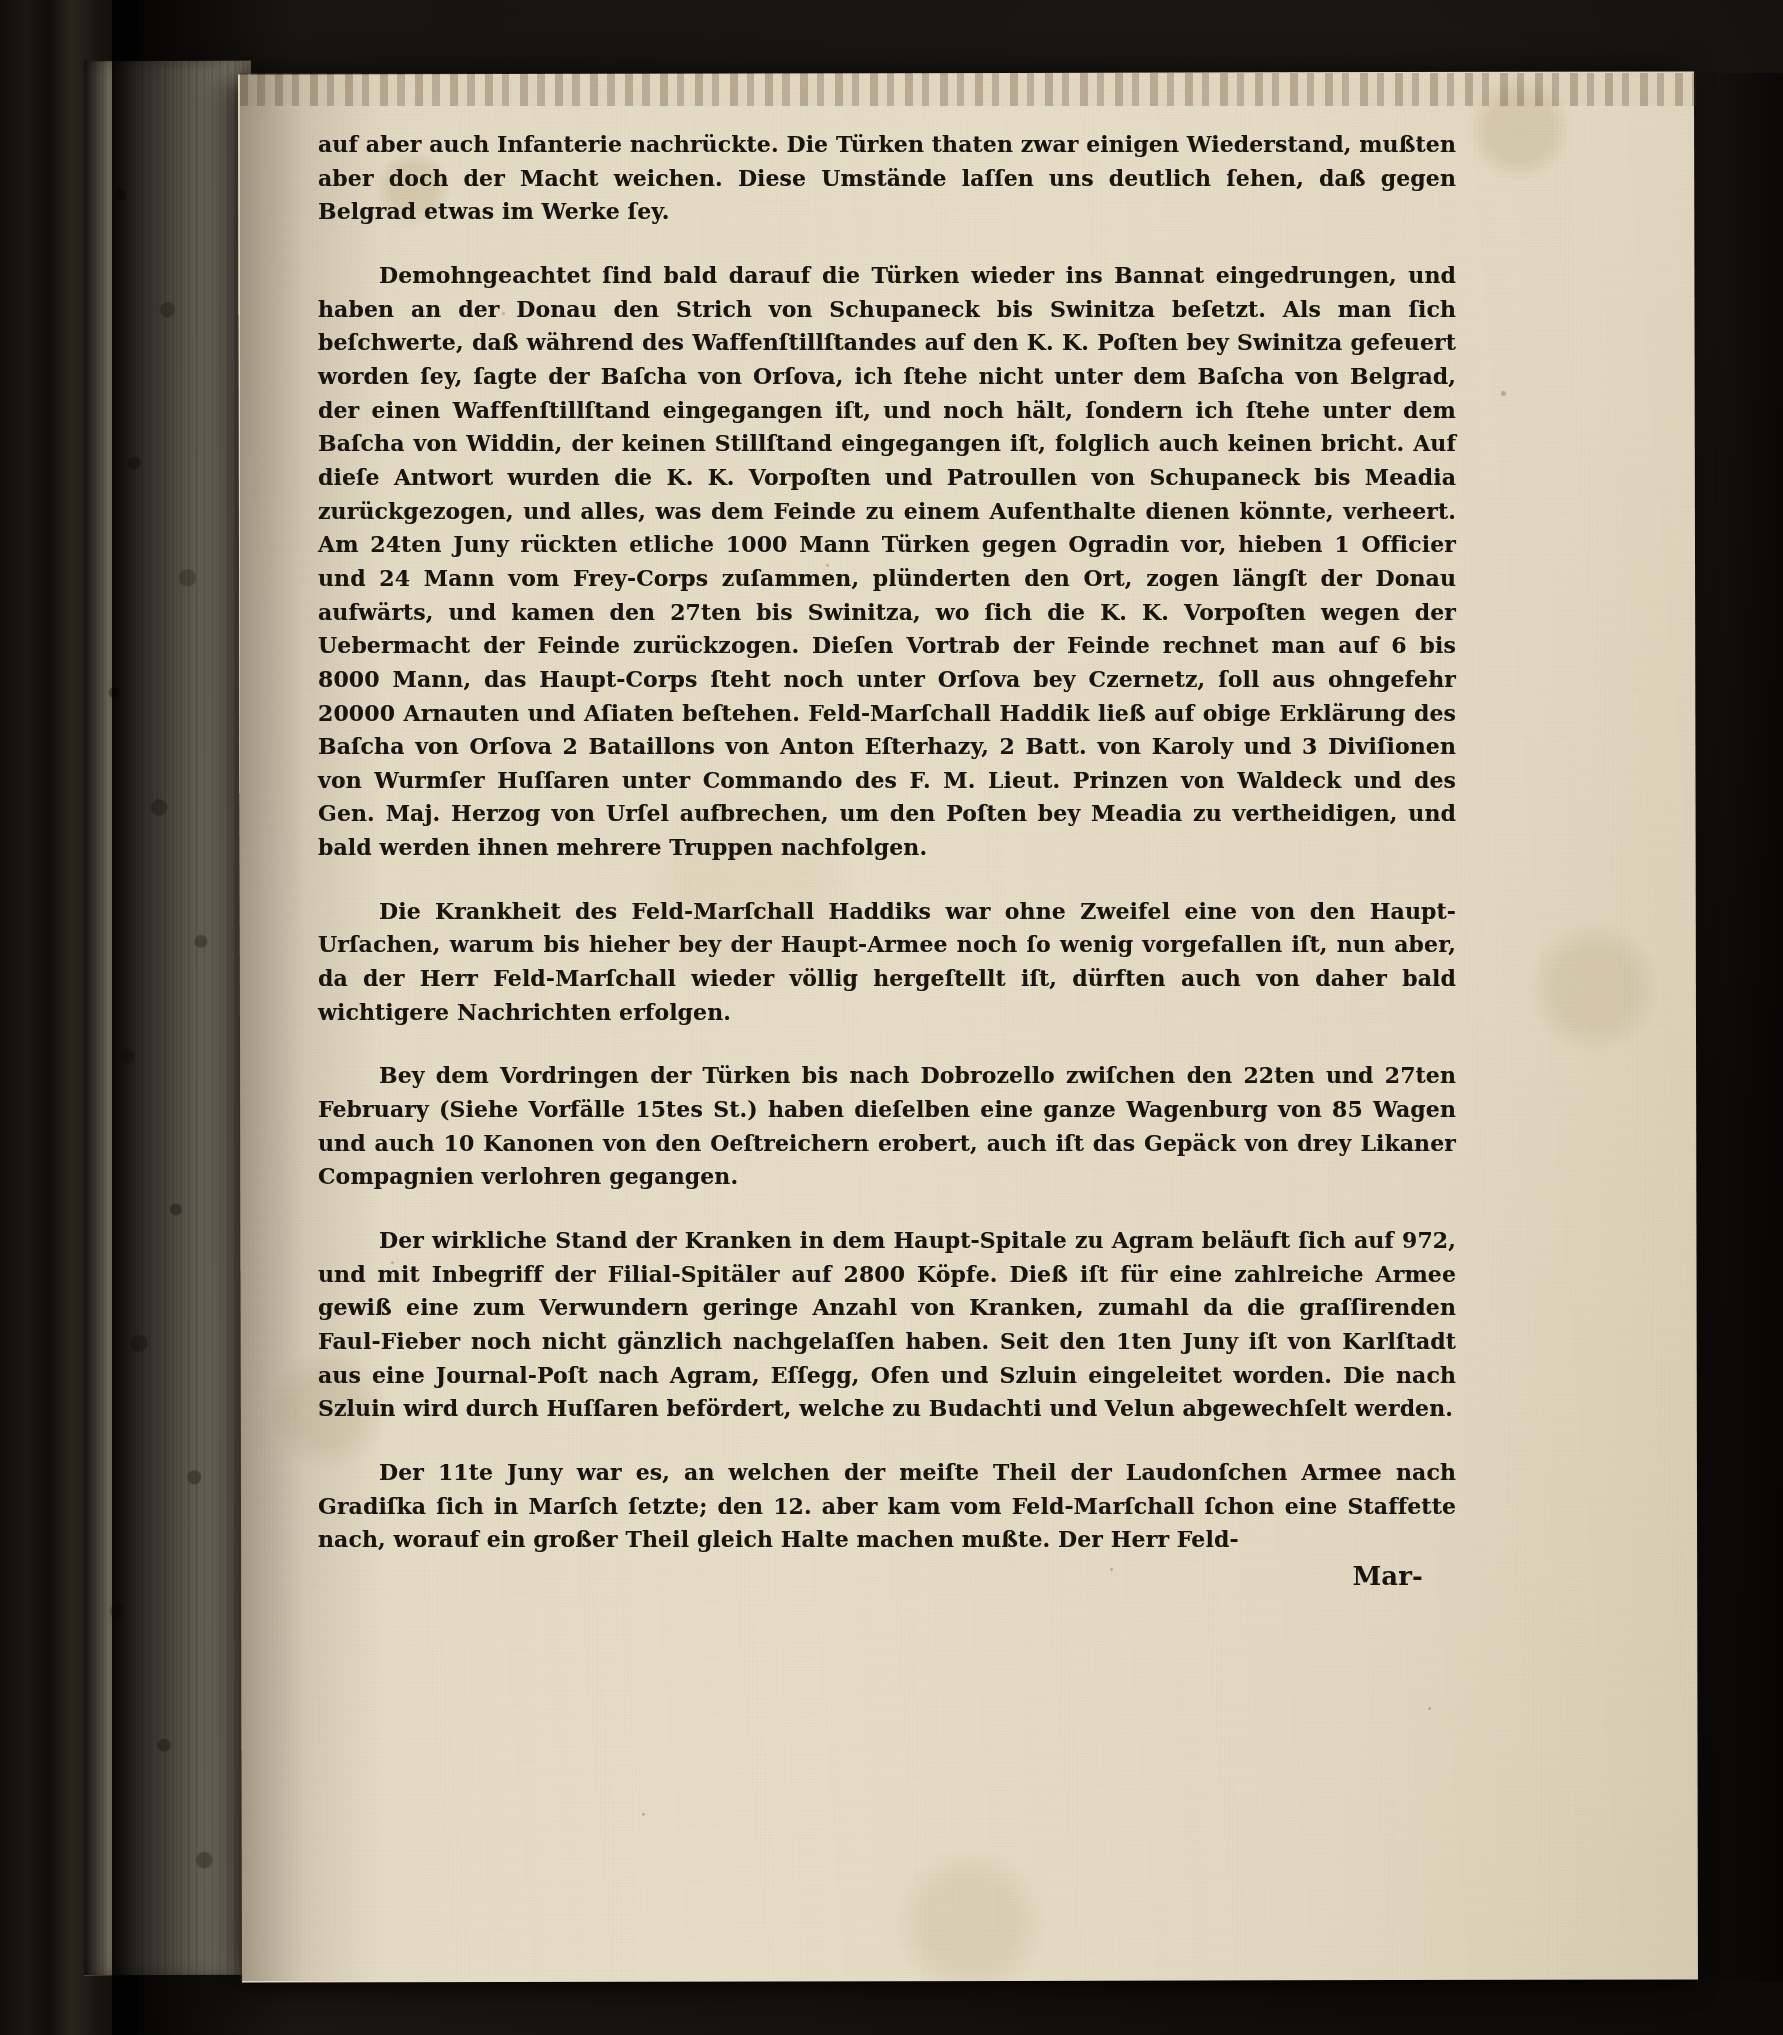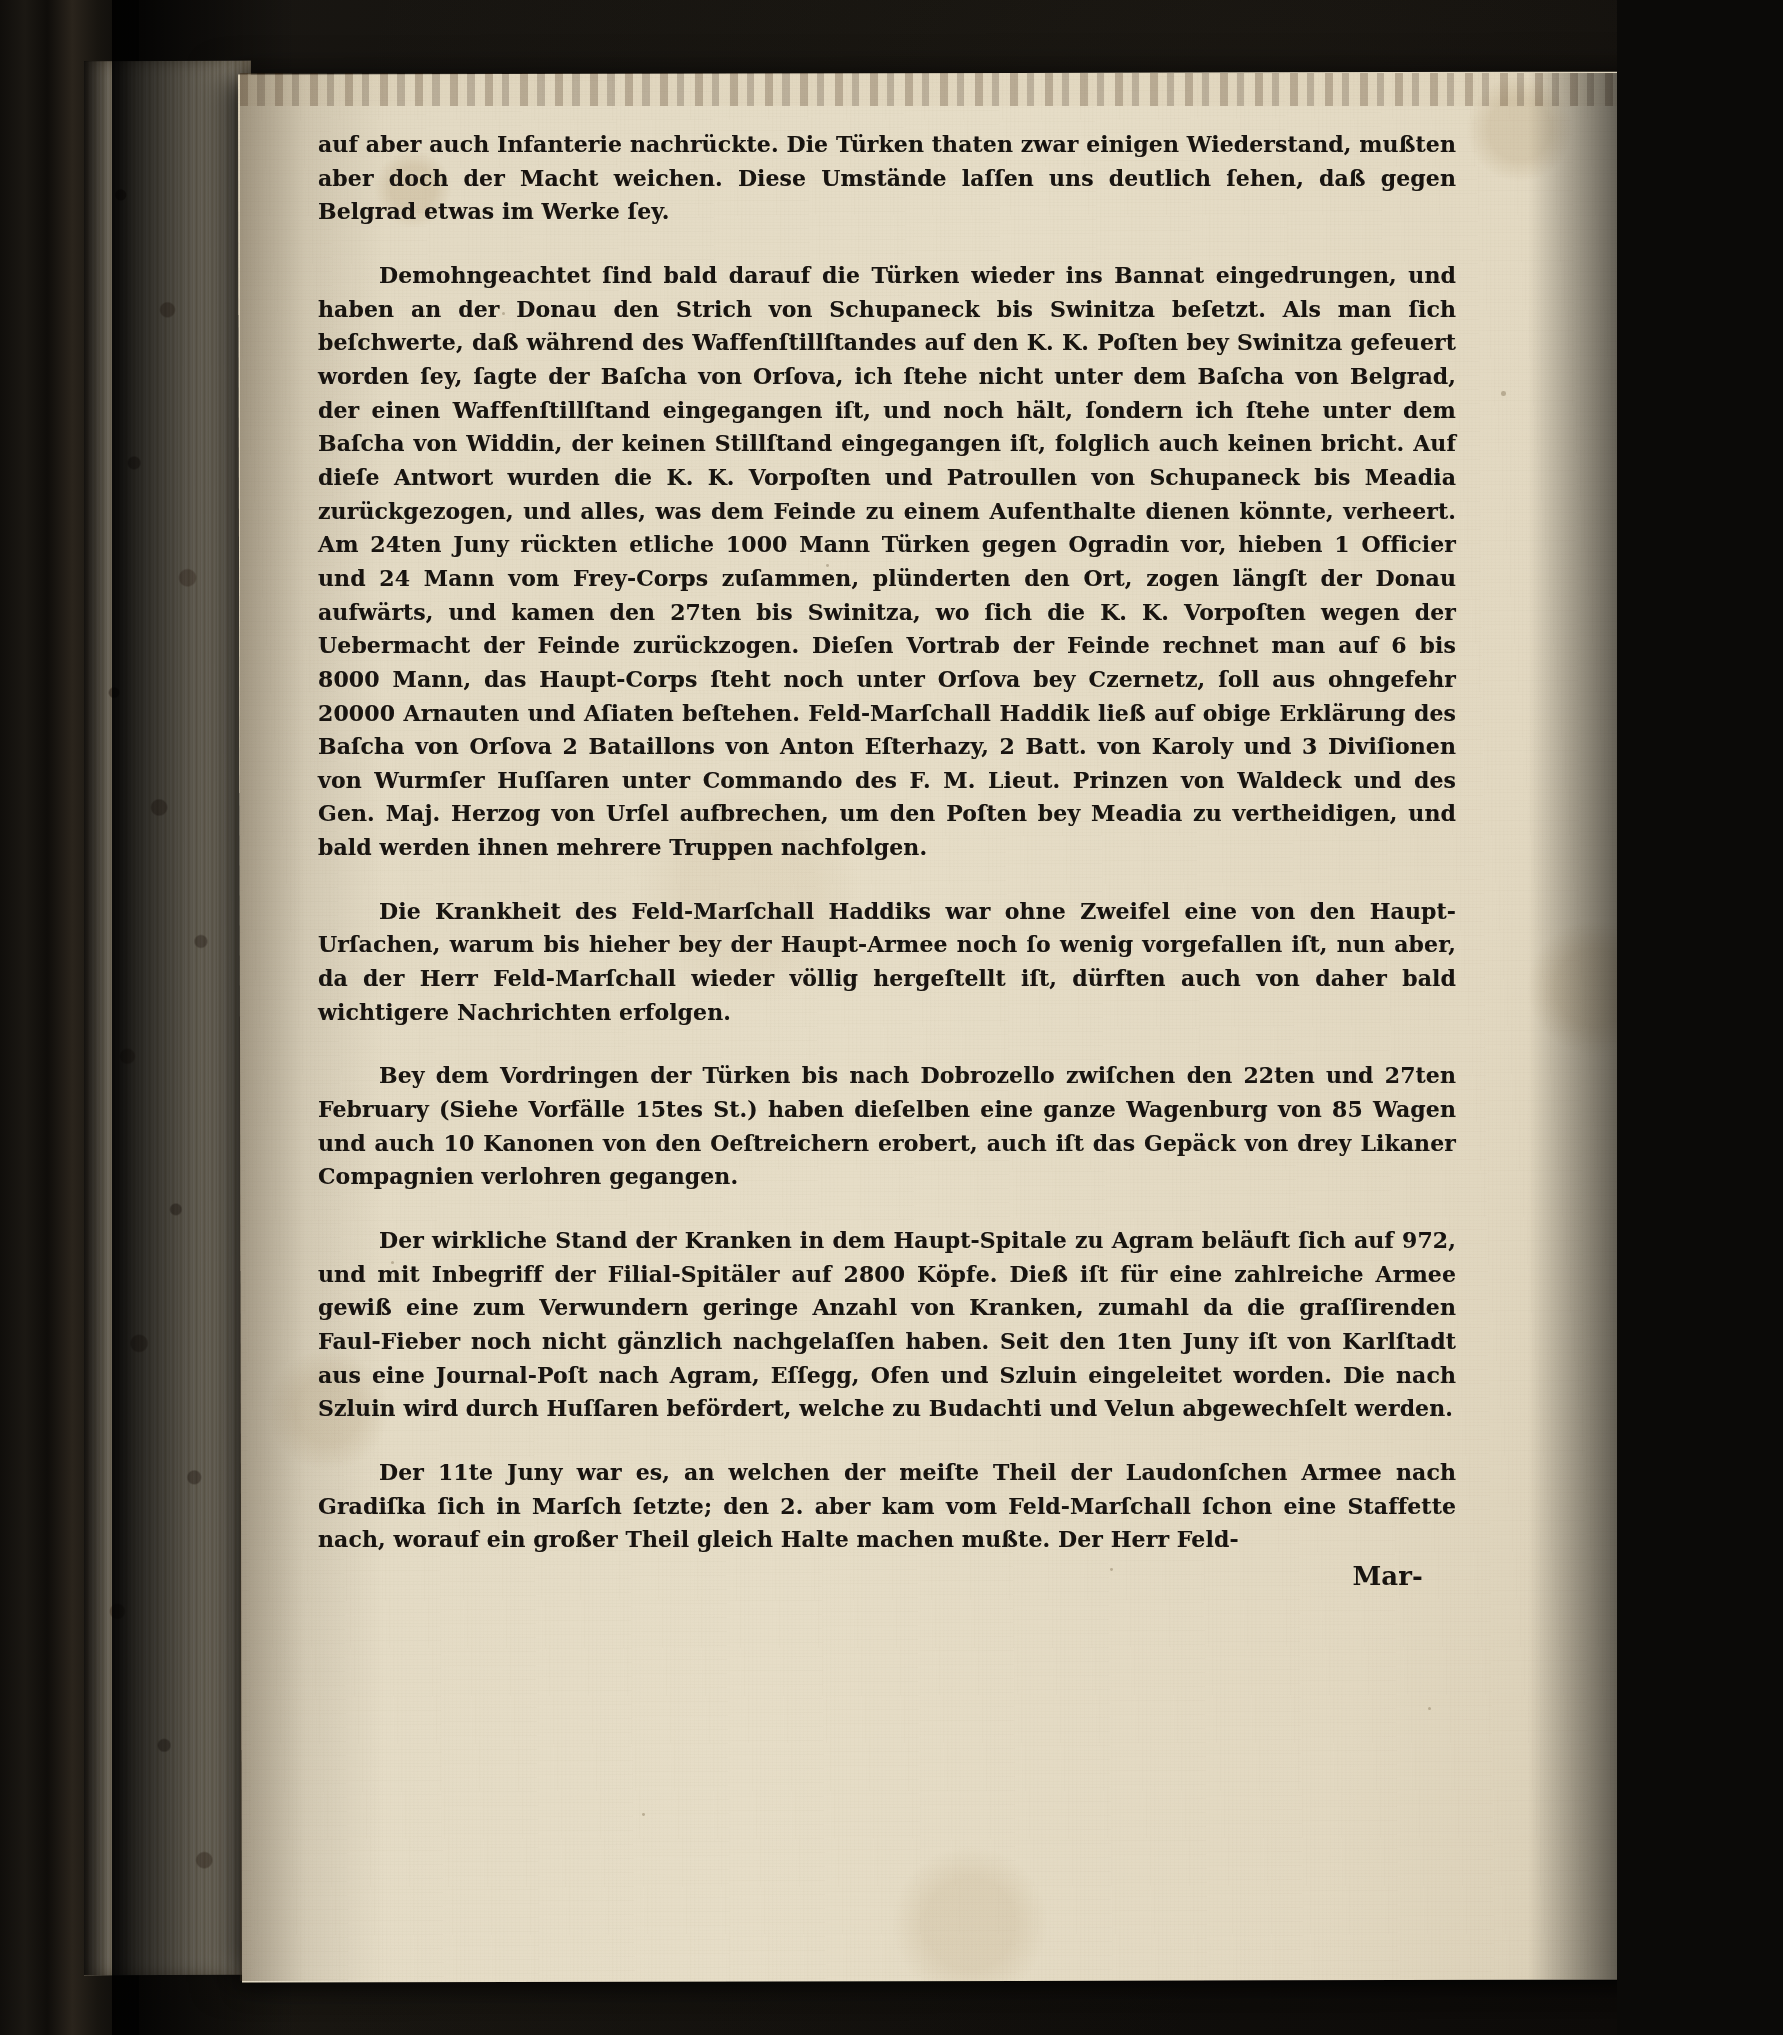--- a/index.html
+++ b/index.html
@@ -2,21 +2,21 @@
 <html style="font-size:9px"><head>
 <meta charset="utf-8">
 <style>
   html, body {
     margin: 0;
     padding: 0;
     background: #0b0a08;
   }
   .page-root {
     position: relative;
-    width: 1617px;
+    width: 1783px;
     height: 2035px;
     overflow: hidden;
     background:
       radial-gradient(ellipse at 30% 20%, #26211a 0%, #12100c 55%, #090806 100%);
     font-family: "DejaVu Serif", serif;
   }
 
   
   .table-surface {
     position: absolute;
@@ -234,18 +234,18 @@
   <div class="speck" style="left:1501px;top:391px;width:4.5px;height:4.5px;"></div>
   <div class="speck" style="left:1428px;top:1707px;width:3.3px;height:3.3px;"></div>
   <div class="speck" style="left:642px;top:1813px;width:2.8px;height:2.8px;"></div>
 
   <div class="text-column">
     <p class="para first">auf aber auch Infanterie nachrückte.  Die Türken thaten zwar einigen Wiederstand, mußten aber doch der Macht weichen.  Diese Umstände laſſen uns deutlich ſehen, daß gegen Belgrad etwas im Werke ſey.</p>
     <p class="para indent">Demohngeachtet ſind bald darauf die Türken wieder ins Bannat eingedrungen, und haben an der Donau den Strich von Schupaneck bis Swinitza beſetzt.  Als man ſich beſchwerte, daß während des Waffenſtillſtandes auf den K. K. Poſten bey Swinitza gefeuert worden ſey, ſagte der Baſcha von Orſova, ich ſtehe nicht unter dem Baſcha von Belgrad, der einen Waffenſtillſtand eingegangen iſt, und noch hält, ſondern ich ſtehe unter dem Baſcha von Widdin, der keinen Stillſtand eingegangen iſt, folglich auch keinen bricht.  Auf dieſe Antwort wurden die K. K. Vorpoſten und Patroullen von Schupaneck bis Meadia zurückgezogen, und alles, was dem Feinde zu einem Aufenthalte dienen könnte, verheert.  Am 24ten Juny rückten etliche 1000 Mann Türken gegen Ogradin vor, hieben 1 Officier und 24 Mann vom Frey-Corps zuſammen, plünderten den Ort, zogen längſt der Donau aufwärts, und kamen den 27ten bis Swinitza, wo ſich die K. K. Vorpoſten wegen der Uebermacht der Feinde zurückzogen.  Dieſen Vortrab der Feinde rechnet man auf 6 bis 8000 Mann, das Haupt-Corps ſteht noch unter Orſova bey Czernetz, ſoll aus ohngefehr 20000 Arnauten und Aſiaten beſtehen.  Feld-Marſchall Haddik ließ auf obige Erklärung des Baſcha von Orſova 2 Bataillons von Anton Eſterhazy, 2 Batt. von Karoly und 3 Diviſionen von Wurmſer Huſſaren unter Commando des F. M. Lieut. Prinzen von Waldeck und des Gen. Maj. Herzog von Urſel aufbrechen, um den Poſten bey Meadia zu vertheidigen, und bald werden ihnen mehrere Truppen nachfolgen.</p>
     <p class="para indent">Die Krankheit des Feld-Marſchall Haddiks war ohne Zweifel eine von den Haupt-Urſachen, warum bis hieher bey der Haupt-Armee noch ſo wenig vorgefallen iſt, nun aber, da der Herr Feld-Marſchall wieder völlig hergeſtellt iſt, dürften auch von daher bald wichtigere Nachrichten erfolgen.</p>
     <p class="para indent">Bey dem Vordringen der Türken bis nach Dobrozello zwiſchen den 22ten und 27ten February (Siehe Vorfälle 15tes St.) haben dieſelben eine ganze Wagenburg von 85 Wagen und auch 10 Kanonen von den Oeſtreichern erobert, auch iſt das Gepäck von drey Likaner Compagnien verlohren gegangen.</p>
     <p class="para indent">Der wirkliche Stand der Kranken in dem Haupt-Spitale zu Agram beläuft ſich auf 972, und mit Inbegriff der Filial-Spitäler auf 2800 Köpfe.  Dieß iſt für eine zahlreiche Armee gewiß eine zum Verwundern geringe Anzahl von Kranken, zumahl da die graſſirenden Faul-Fieber noch nicht gänzlich nachgelaſſen haben.  Seit den 1ten Juny iſt von Karlſtadt aus eine Journal-Poſt nach Agram, Eſſegg, Ofen und Szluin eingeleitet worden.  Die nach Szluin wird durch Huſſaren befördert, welche zu Budachti und Velun abgewechſelt werden.</p>
-    <p class="para indent">Der 11te Juny war es, an welchen der meiſte Theil der Laudonſchen Armee nach Gradiſka ſich in Marſch ſetzte; den 2. aber kam vom Feld-Marſchall ſchon eine Staffette nach, worauf ein großer Theil gleich Halte machen mußte.  Der Herr Feld-</p>
+    <p class="para indent">Der 11te Juny war es, an welchen der meiſte Theil der Laudonſchen Armee nach Gradiſka ſich in Marſch ſetzte; den 12. aber kam vom Feld-Marſchall ſchon eine Staffette nach, worauf ein großer Theil gleich Halte machen mußte.  Der Herr Feld-</p>
     <div class="catchword">Mar-</div>
   </div>
 
 </div>
 
 
 </body></html>

